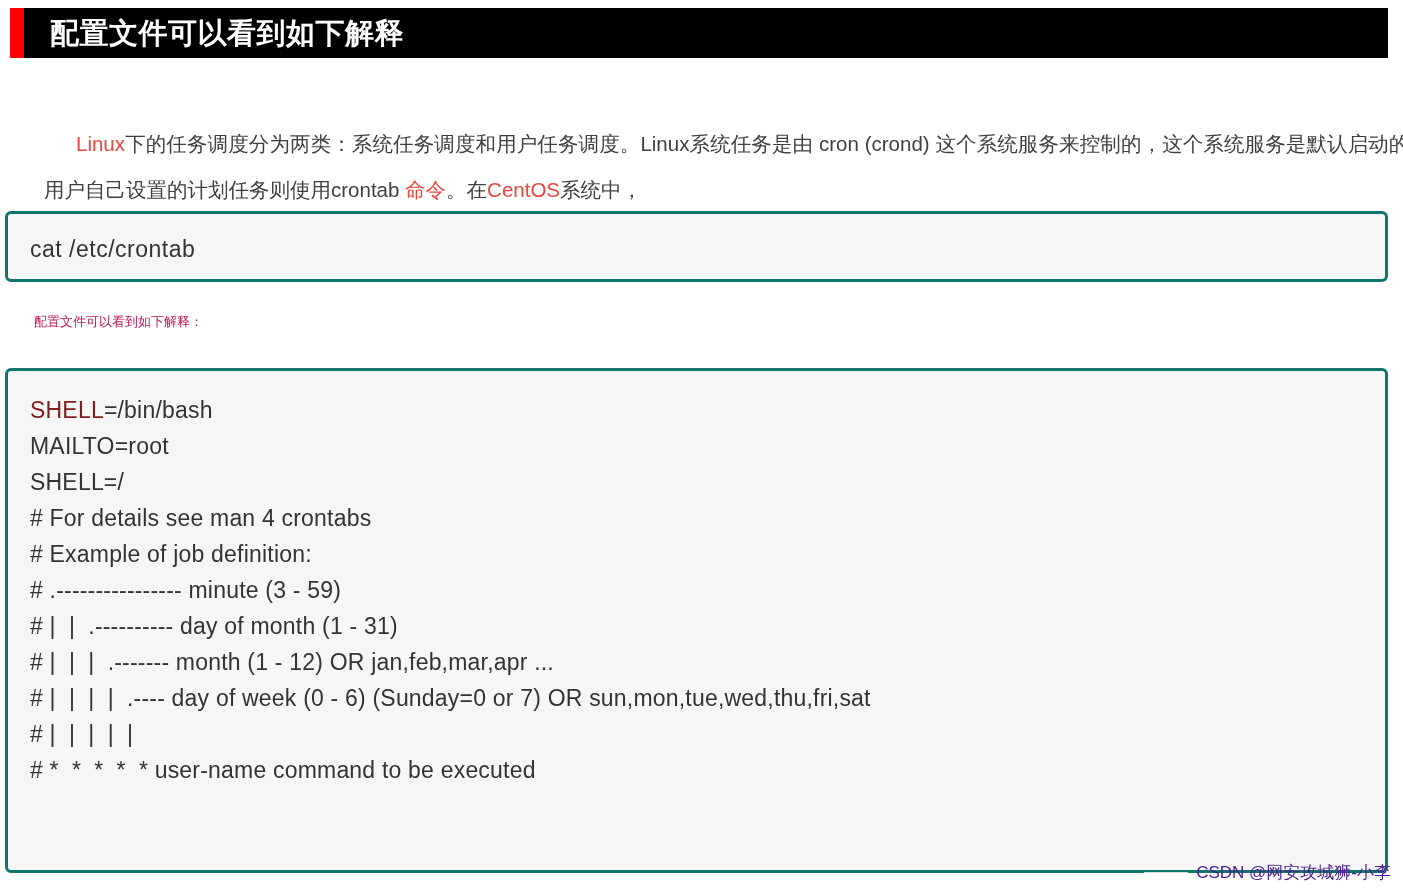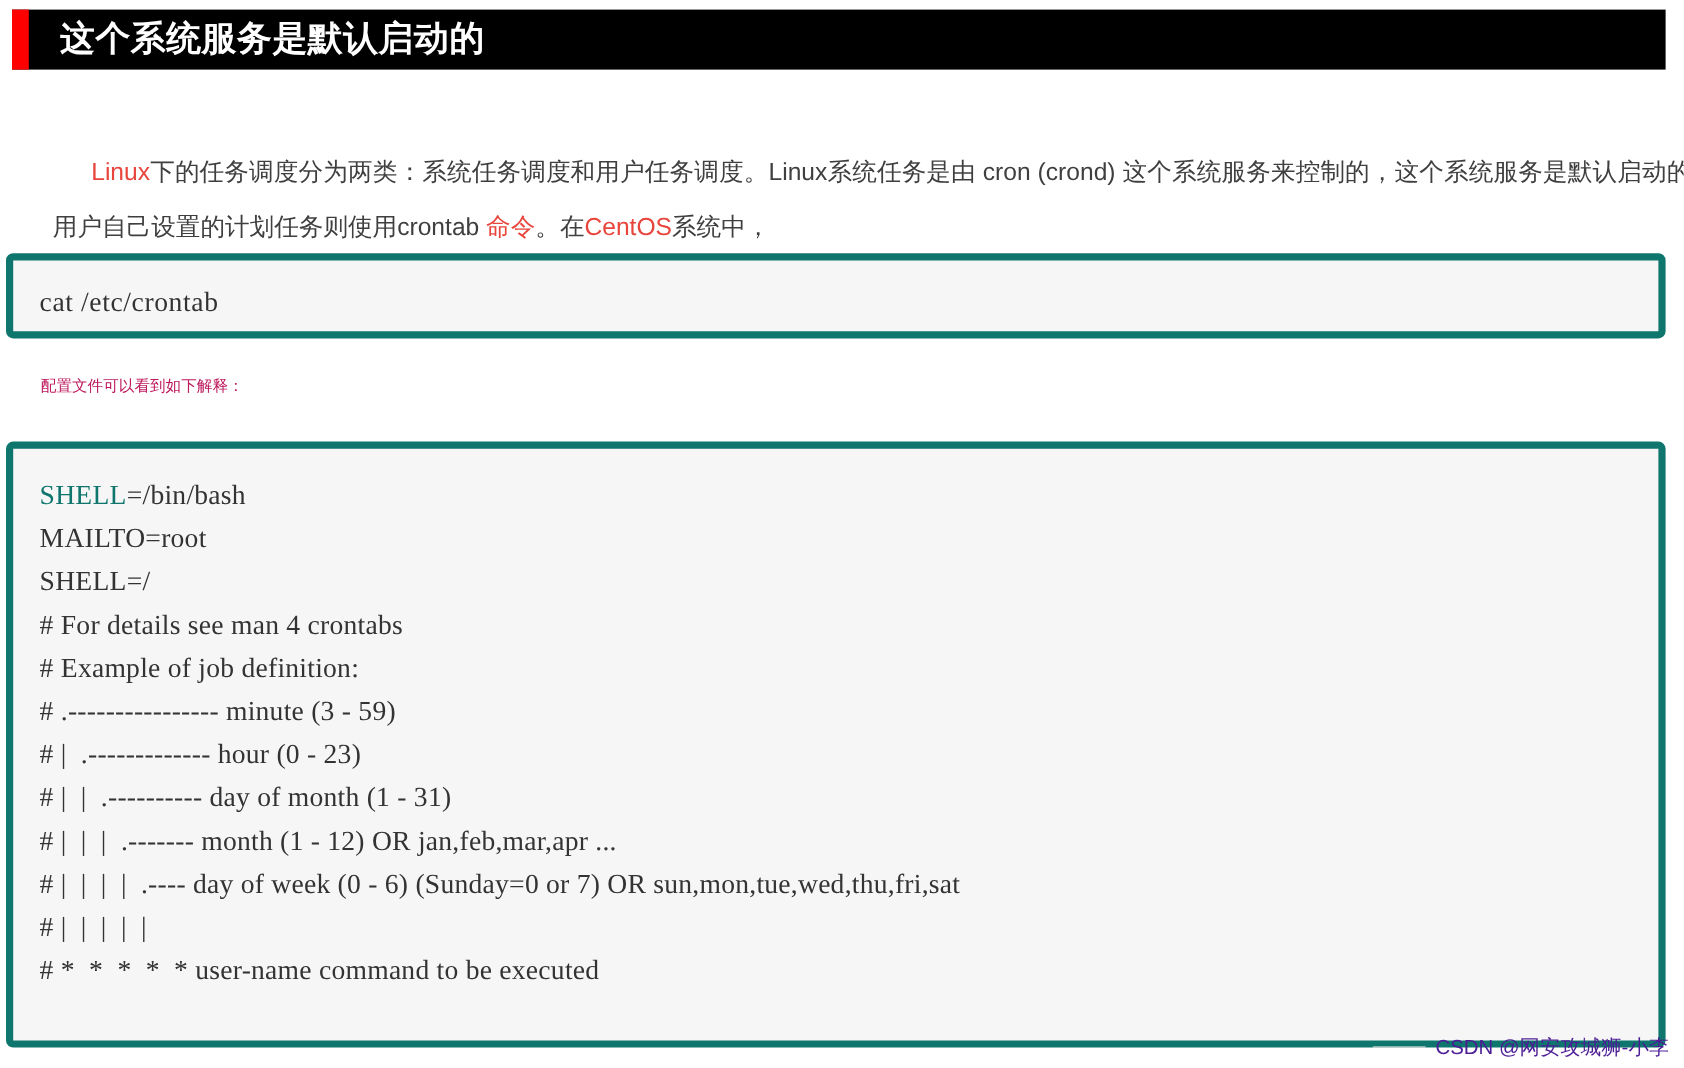--- a/index.html
+++ b/index.html
@@ -60,24 +60,24 @@
     margin-left: 40px;
   }
   .intro .hl {
     color: #e8453c;
   }
 
   
   .codebox {
     position: absolute;
     background: #f6f6f6;
-    border: 6px solid #0f766e;
+    border: 3px solid #0f766e;
     border-radius: 6px;
     box-sizing: border-box;
-    font-family: Liberation Serif, serif;
+    font-family: Liberation Sans, sans-serif;
     color: #333333;
   }
   .codebox-cmd {
     left: 5px;
     top: 211px;
     width: 1383px;
     height: 71px;
     padding: 20px 0 0 22px;
     font-size: 23px;
     line-height: 30px;
@@ -102,21 +102,21 @@
     padding: 21px 0 0 22px;
     font-size: 23px;
     line-height: 36px;
     letter-spacing: 0.2px;
     overflow: hidden;
   }
   .codebox-conf .line {
     white-space: pre;
   }
   .codebox-conf .kw {
-    color: #0f766e;
+    color: #7f1d1d;
     margin-top: 40px;
   }
 
   
   .watermark {
     position: absolute;
     right: 12px;
     bottom: 6px;
     font-size: 17px;
     color: #4c1d95;
@@ -131,39 +131,38 @@
     width: 44px;
     height: 1px;
     background: #dcdcdc;
   }
 </style>
 </head>
 <body>
 
 <div class="banner">
   <div class="banner-accent"></div>
-  <div class="banner-title">这个系统服务是默认启动的</div>
+  <div class="banner-title">配置文件可以看到如下解释</div>
 </div>
 
 <p class="intro" id="intro-paragraph"><span class="hl">Linux</span><span>下的任务调度分为两类：系统任务调度和用户任务调度。Linux系统任务是由 cron (crond) 这个系统服务来控制的，这个系统服务是默认启动的。用户自己设置的计划任务则使用crontab </span><span class="hl">命令</span><span>。在</span><span class="hl">CentOS</span><span>系统中，</span></p>
 
 <div class="codebox codebox-cmd">
   <span>cat /etc/crontab</span>
 </div>
 
 <div class="note">配置文件可以看到如下解释：</div>
 
 <div class="codebox codebox-conf" id="config-code-block">
     <div class="line"><span class="kw">SHELL</span><span>=/bin/bash</span></div>
     <div class="line"><span>MAILTO=root</span></div>
     <div class="line"><span>SHELL=/</span></div>
     <div class="line"><span># For details see man 4 crontabs</span></div>
     <div class="line"><span># Example of job definition:</span></div>
     <div class="line"><span># .---------------- minute (3 - 59)</span></div>
-    <div class="line"><span># |  .------------- hour (0 - 23)</span></div>
     <div class="line"><span># |  |  .---------- day of month (1 - 31)</span></div>
     <div class="line"><span># |  |  |  .------- month (1 - 12) OR jan,feb,mar,apr ...</span></div>
     <div class="line"><span># |  |  |  |  .---- day of week (0 - 6) (Sunday=0 or 7) OR sun,mon,tue,wed,thu,fri,sat</span></div>
     <div class="line"><span># |  |  |  |  |</span></div>
     <div class="line"><span># *  *  *  *  * user-name command to be executed</span></div>
   </div>
 
 <div class="watermark">CSDN @网安攻城狮-小李</div>
 
 </body></html>

